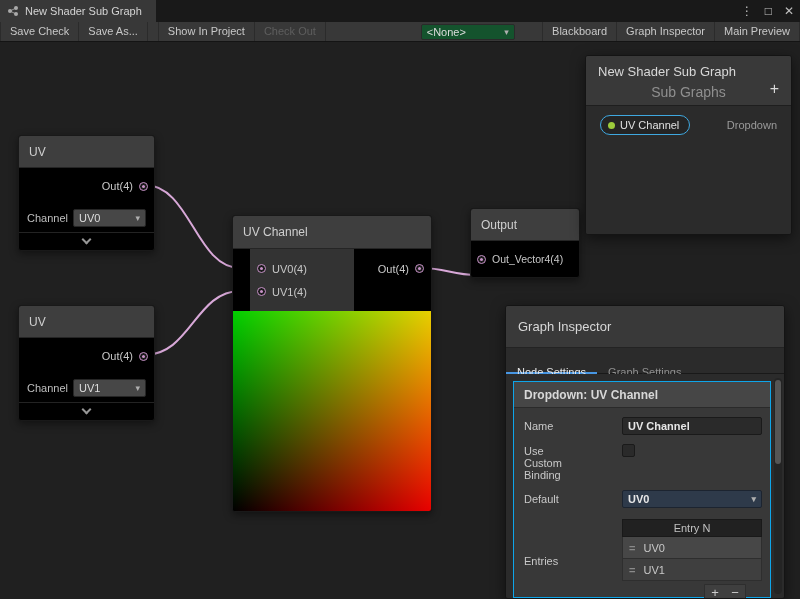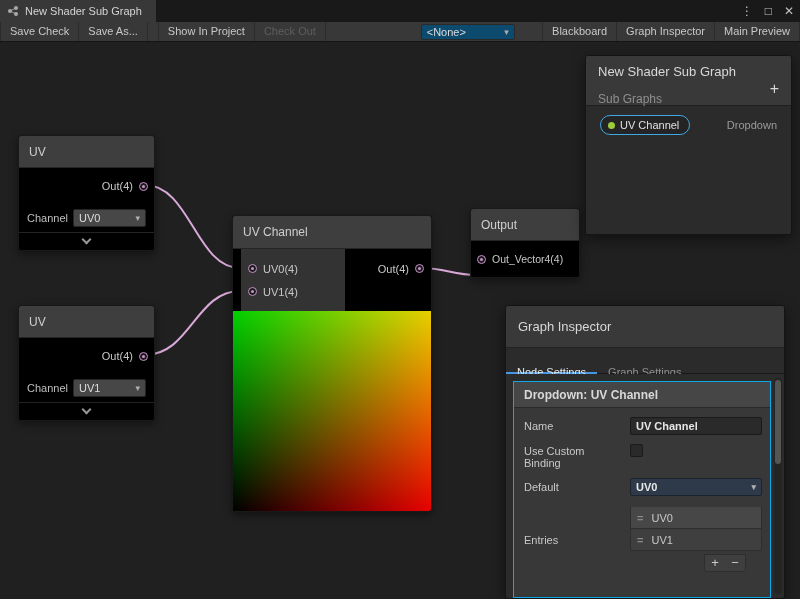--- a/index.html
+++ b/index.html
@@ -15,21 +15,21 @@
 
   
   .toolbar { position:absolute; top:22px; left:0; width:800px; height:20px; background:#383838;
              border-bottom:1px solid #141414; display:flex; align-items:stretch; }
   .tbtn { background:transparent; border:none; border-right:1px solid #2B2B2B; color:#C8C8C8;
           font:11px "Liberation Sans", sans-serif; padding:0 9px; line-height:19px; cursor:default; white-space:nowrap; }
   .tbtn.first { border-left:1px solid #2B2B2B; }
   .tbtn.disabled { color:#5E5E5E; }
   .tgap { width:10px; }
   .tlabel { line-height:19px; padding:0 7px; margin-left:24px; white-space:nowrap;margin-top:20px; }
-  .tdropdown { align-self:center; width:94px; height:16px; background:#0c4a6e; border:1px solid #2A2A2A;
+  .tdropdown { align-self:center; width:94px; height:16px; background:#14532d; border:1px solid #2A2A2A;
                border-radius:2px; display:flex; justify-content:space-between; align-items:center;
                padding:0 5px; color:#DDDDDD; cursor:default; }
   .arrow { font-size:9px; color:#AFAFAF; }
   .tspacer { flex:1; }
 
   
   .canvas { position:absolute; top:42px; left:0; width:800px; height:557px; background:#202020; overflow:hidden; }
   .edges { position:absolute; left:0; top:0; pointer-events:none; }
 
   
@@ -45,60 +45,60 @@
   .uv-out-row { height:36px; display:flex; align-items:center; justify-content:flex-end; gap:6px; padding-right:6px; }
   .uv-ctrl-row { height:28px; display:flex; align-items:center; padding:0 8px; gap:4px; }
   .ctrl-label { width:42px; overflow:hidden; white-space:nowrap; color:#BFBFBF; }
   .node-select { flex:1; height:18px; background:#474747; border:1px solid #262626; border-radius:2px;
                  display:flex; justify-content:space-between; align-items:center; padding:0 5px; color:#DDDDDD; cursor:default; }
   .node-collapse { height:18px; border-top:1px solid #232323; display:flex; align-items:center; justify-content:center; cursor:default; }
   .chev { display:inline-block; width:7px; height:7px; border-right:2px solid #969696;
           border-bottom:2px solid #969696; transform:rotate(45deg); margin-top:-4px; }
 
   .uvc-body { position:relative; height:62px; }
-  .uvc-inputs { position:absolute; left:8px; top:0; width:104px; height:62px; background:#333333; padding-top:8px; }
+  .uvc-inputs { position:absolute; left:17px; top:0; width:104px; height:62px; background:#333333; padding-top:8px; }
   .in-row { height:23px; display:flex; align-items:center; gap:6px; padding-left:7px; }
   .uvc-out { position:absolute; right:7px; top:8px; height:23px; display:flex; align-items:center; gap:6px; }
   .uvc-preview { width:100%; height:200px;
                  background-image:linear-gradient(to right,#000000,#e80000),
                                   linear-gradient(to top,#000000,#00d000);
                  background-blend-mode:screen; }
 
   .out-body { height:36px; display:flex; align-items:center; gap:6px; padding-left:6px; font-size:10.5px; }
 
   
   .panel { position:absolute; border:1px solid #141414; border-radius:3px; overflow:hidden;
            background:#2B2B2B; box-shadow:0 4px 14px rgba(0,0,0,.5); }
 
   
   .blackboard { left:585px; top:13px; width:207px; height:180px; }
   .bb-header { position:relative; height:50px; background:#393939; border-bottom:1px solid #1E1E1E; padding:8px 12px 0 12px; }
   .bb-title { font-size:13px; color:#D8D8D8; }
-  .bb-subtitle { font-size:12px; color:#8F8F8F; margin-top:13px; }
+  .bb-subtitle { font-size:14px; color:#8F8F8F; margin-top:5px;text-align:center; }
   .bb-add { position:absolute; right:12px; top:24px; font-size:16px; color:#D8D8D8; cursor:default; }
   .bb-body { height:130px; background:#2B2B2B; padding:9px 14px; }
   .bb-row { display:flex; align-items:center; justify-content:space-between; }
   .bb-pill { display:inline-flex; align-items:center; gap:5px; height:20px; padding:0 10px 0 7px;
              border:1px solid #3FA8E0; border-radius:10px; background:#242424; color:#E0E0E0; cursor:default; }
   .dot { width:7px; height:7px; border-radius:50%; background:#9CCB3B; }
   .bb-type { color:#9A9A9A; }
 
   
   .inspector { left:505px; top:263px; width:280px; height:294px; }
   .insp-header { height:42px; line-height:42px; padding:0 12px; background:#393939;
                  border-bottom:1px solid #232323; font-size:13px; color:#D8D8D8; }
   .insp-tabs { height:26px; background:#2B2B2B; display:flex; border-bottom:1px solid #191919; }
   .tab-item { padding:12px 11px; line-height:24px; color:#909090; cursor:default; border-bottom:2px solid transparent; }
   .tab-item.active { color:#E8E8E8; border-bottom-color:#4796E3; }
   .insp-content { position:absolute; top:68px; left:0; right:0; bottom:0; background:#2B2B2B; padding:7px 13px 0 7px; }
   .section { background:#383838; border:1px solid #0ea5e9; height:100%; }
   .section-header { height:26px; line-height:26px; padding:0 10px; background:#464646;
                     border-bottom:1px solid #2A2A2A; font-weight:bold; font-size:12px; color:#D8D8D8; }
   .field-row { display:flex; align-items:center; padding:0 8px 0 10px; margin-top:9px; }
-  .flabel { width:106px; flex:none; color:#C8C8C8; }
+  .flabel { width:98px; flex:none; color:#C8C8C8; }
   .flabel.wrap { padding-right:40px; align-self:flex-start; margin-top:1px; }
   .binding-row { align-items:flex-start; }
   .text-input { flex:1; height:18px; line-height:16px; background:#2A2A2A; border:1px solid #1A1A1A;
                 border-radius:2px; padding:0 5px; color:#E6E6E6; font-weight:bold; cursor:text; }
   .checkbox { width:13px; height:13px; background:#2A2A2A; border:1px solid #1A1A1A; border-radius:2px; cursor:default; }
   .insp-select { flex:1; height:18px; background:#2E3A4A; border:1px solid #1C2430; border-radius:2px;
                  display:flex; justify-content:space-between; align-items:center; padding:0 5px;
                  color:#E8E8E8; font-weight:bold; cursor:default; }
   .entries-row { margin-top:11px; }
   .entries { flex:1; }
@@ -265,20 +265,21 @@
           <span class="flabel">Default</span>
           <div class="insp-select">
             <span>UV0</span>
             <span class="arrow">▾</span>
           </div>
         </div>
 
         <div class="field-row entries-row">
           <span class="flabel">Entries</span>
           <div class="entries">
+            <div class="entries-header">Entry N</div>
             <div class="entry-row selected">
               <span class="drag">=</span>
               <span>UV0</span>
             </div>
             <div class="entry-row">
               <span class="drag">=</span>
               <span>UV1</span>
             </div>
             <div class="entries-footer">
               <div class="efbox">

